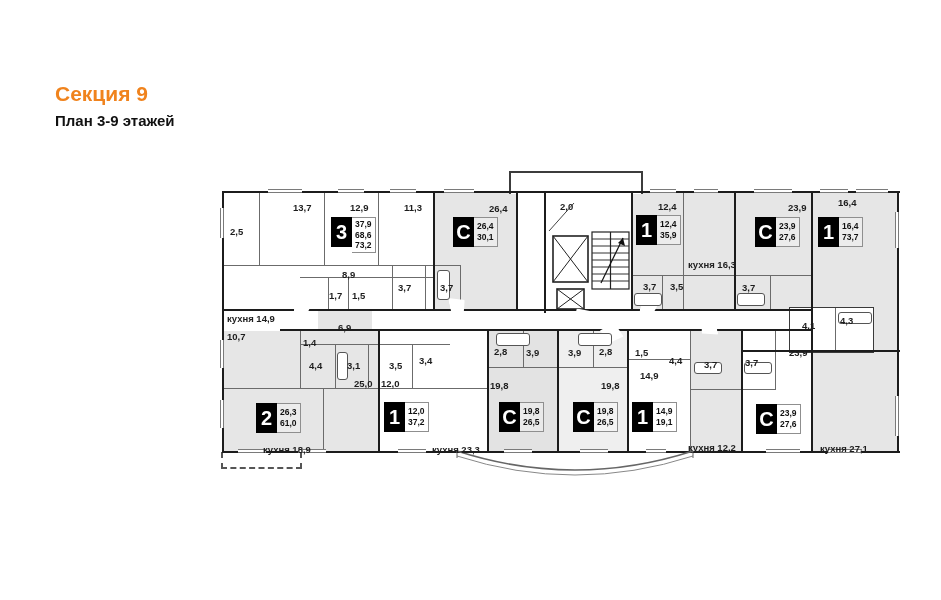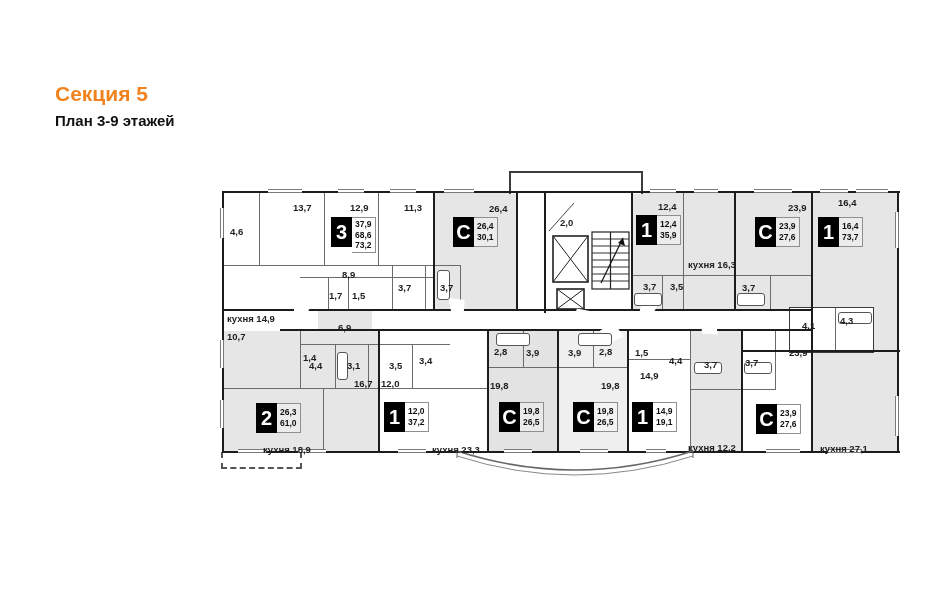--- a/index.html
+++ b/index.html
@@ -26,21 +26,21 @@
   .blk{position:absolute;background:#fff;border:1.5px solid #3a3a3a;z-index:2;}
   .lobby{position:absolute;left:509px;top:171px;width:130px;height:21px;border:2px solid #3c3c3c;border-bottom:none;background:#fff;z-index:1;}
   .balc-dash{position:absolute;left:221px;top:452px;width:77px;height:15px;border:2px dashed #555;border-top:none;z-index:1;}
   svg{position:absolute;z-index:4;}
 </style>
 </head>
 <body>
 
 <div class="page">
 
-  <div class="subtitle">Секция 5</div>
+  <div class="subtitle">Секция 9</div>
   <div class="planlbl">План 3-9 этажей</div>
 
   <i class="fill fg" style="left:434px;top:193px;width:83px;height:117px"></i>
   <i class="fill fg" style="left:632px;top:193px;width:103px;height:117px"></i>
   <i class="fill fg" style="left:735px;top:193px;width:77px;height:117px"></i>
   <i class="fill fg" style="left:812px;top:193px;width:86px;height:259px"></i>
   <i class="fill fg" style="left:222px;top:331px;width:157px;height:121px"></i>
   <i class="fill fg" style="left:318px;top:311px;width:54px;height:33px"></i>
   <i class="fill" style="left:488px;top:331px;width:70px;height:121px;background:#e3e3e3"></i>
   <i class="fill" style="left:558px;top:331px;width:70px;height:121px;background:#efefef"></i>
@@ -242,44 +242,44 @@
     </div>
   </div>
   <div class="apt" style="left:756px;top:404px">
     <div class="badge">С</div>
     <div class="vals">
       <span>23,9</span>
       <span>27,6</span>
     </div>
   </div>
 
-  <span class="rl" style="left:230px;top:226px">4,6</span>
+  <span class="rl" style="left:230px;top:226px">2,5</span>
   <span class="rl" style="left:293px;top:202px">13,7</span>
   <span class="rl" style="left:350px;top:202px">12,9</span>
   <span class="rl" style="left:404px;top:202px">11,3</span>
   <span class="rl" style="left:489px;top:203px">26,4</span>
-  <span class="rl" style="left:560px;top:217px">2,0</span>
+  <span class="rl" style="left:560px;top:201px">2,0</span>
   <span class="rl" style="left:658px;top:201px">12,4</span>
   <span class="rl" style="left:688px;top:259px">кухня 16,3</span>
   <span class="rl" style="left:788px;top:202px">23,9</span>
   <span class="rl" style="left:838px;top:197px">16,4</span>
   <span class="rl" style="left:342px;top:269px">8,9</span>
   <span class="rl" style="left:329px;top:290px">1,7</span>
   <span class="rl" style="left:352px;top:290px">1,5</span>
   <span class="rl" style="left:398px;top:282px">3,7</span>
   <span class="rl" style="left:440px;top:282px">3,7</span>
   <span class="rl" style="left:227px;top:313px">кухня 14,9</span>
   <span class="rl" style="left:227px;top:331px">10,7</span>
   <span class="rl" style="left:338px;top:322px">6,9</span>
-  <span class="rl" style="left:303px;top:352px">1,4</span>
+  <span class="rl" style="left:303px;top:337px">1,4</span>
   <span class="rl" style="left:309px;top:360px">4,4</span>
   <span class="rl" style="left:347px;top:360px">3,1</span>
   <span class="rl" style="left:389px;top:360px">3,5</span>
   <span class="rl" style="left:419px;top:355px">3,4</span>
-  <span class="rl" style="left:354px;top:378px">16,7</span>
+  <span class="rl" style="left:354px;top:378px">25,0</span>
   <span class="rl" style="left:381px;top:378px">12,0</span>
   <span class="rl" style="left:643px;top:281px">3,7</span>
   <span class="rl" style="left:670px;top:281px">3,5</span>
   <span class="rl" style="left:742px;top:282px">3,7</span>
   <span class="rl" style="left:802px;top:320px">4,1</span>
   <span class="rl" style="left:840px;top:315px">4,3</span>
   <span class="rl" style="left:789px;top:347px">23,9</span>
   <span class="rl" style="left:494px;top:346px">2,8</span>
   <span class="rl" style="left:526px;top:347px">3,9</span>
   <span class="rl" style="left:490px;top:380px">19,8</span>

